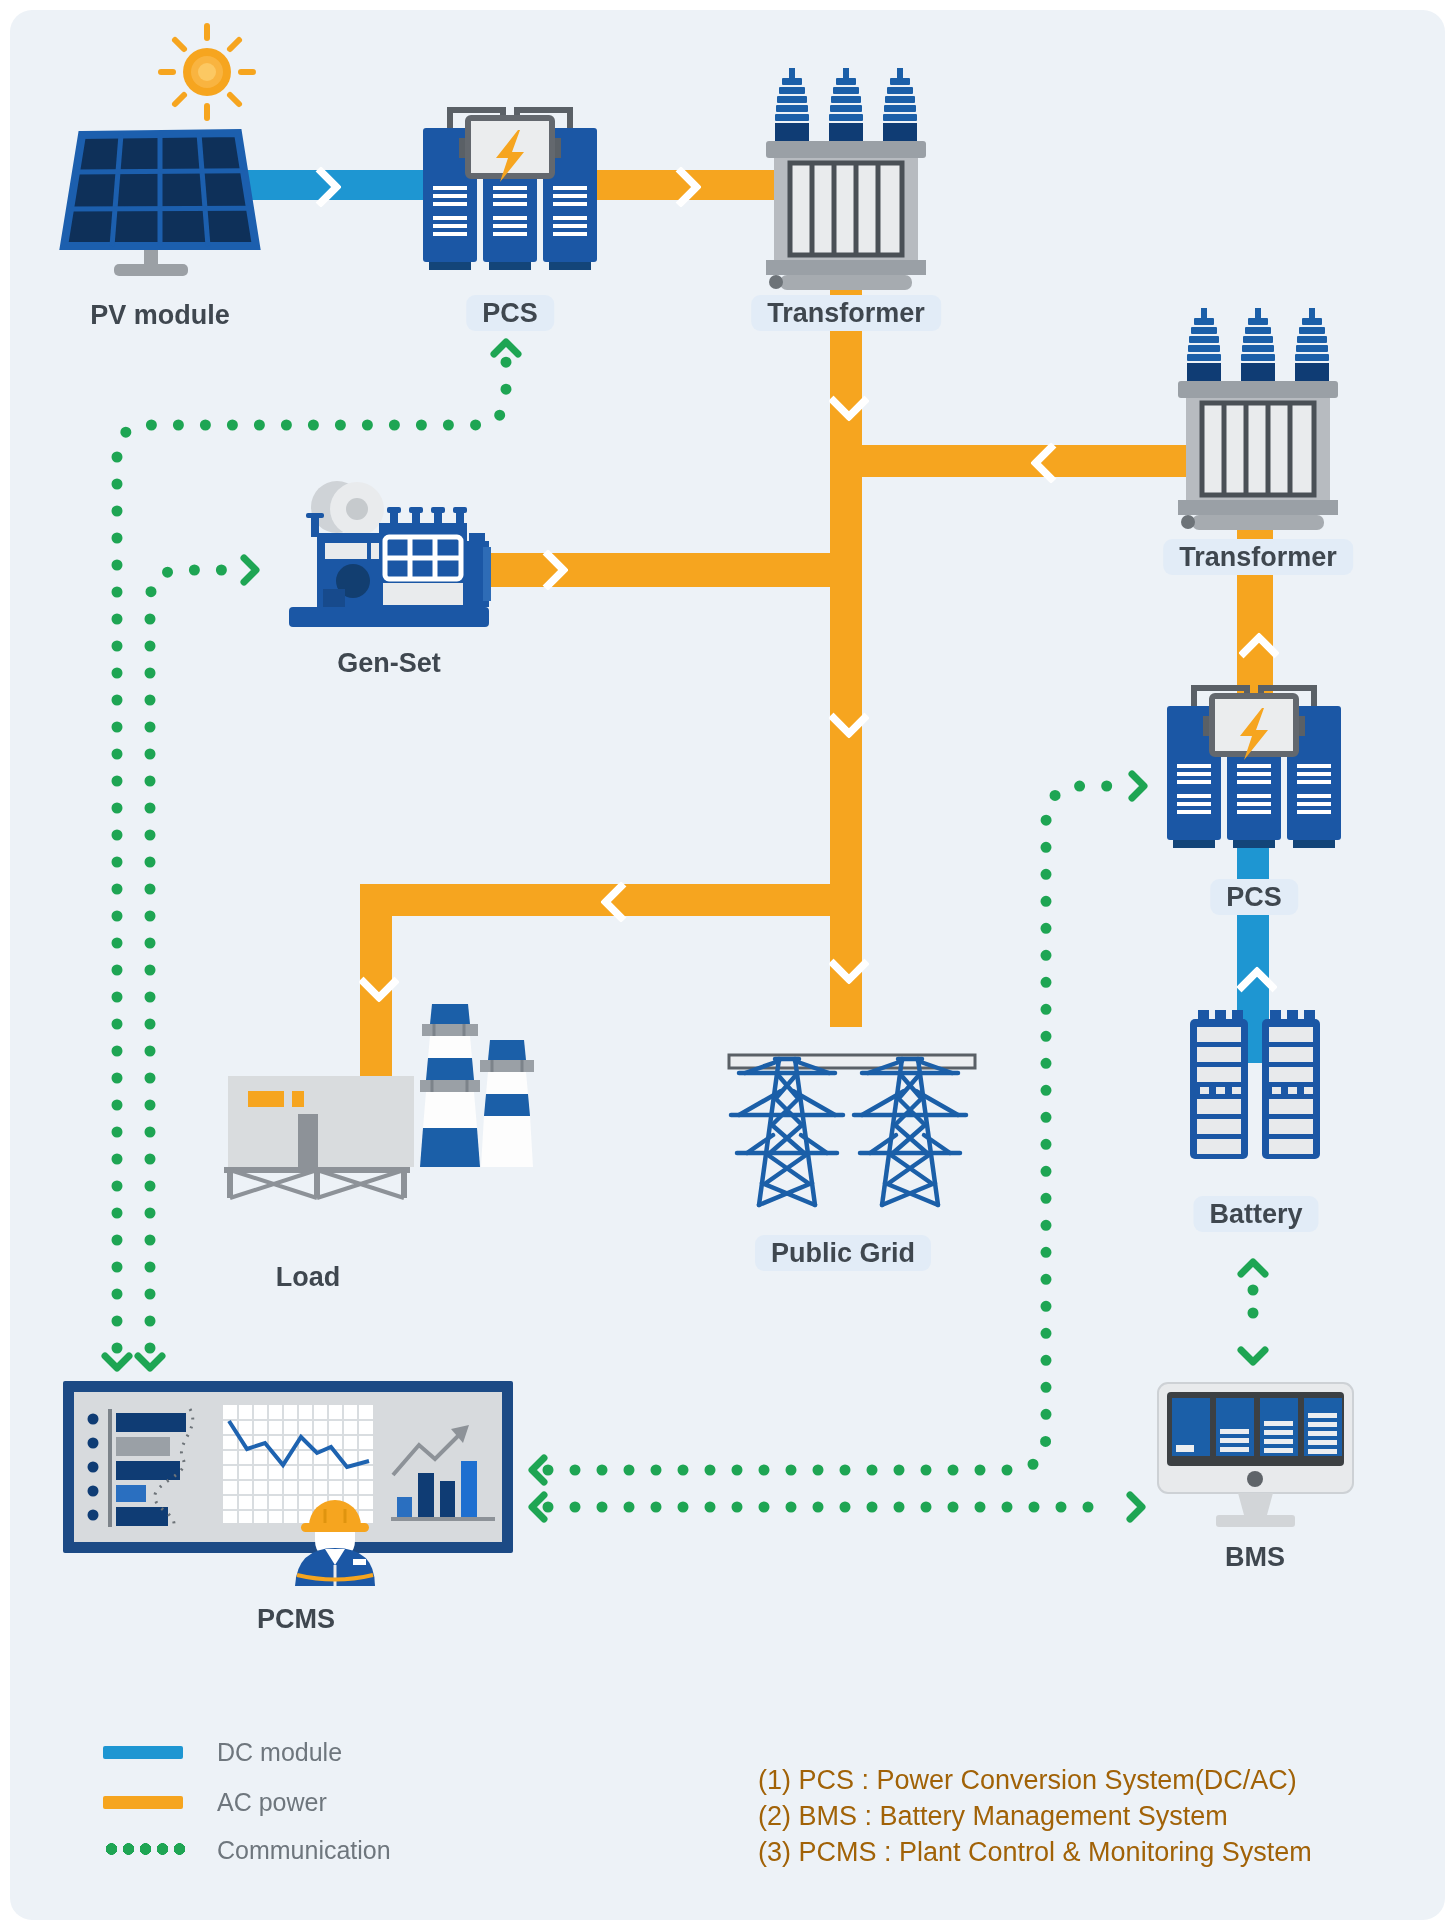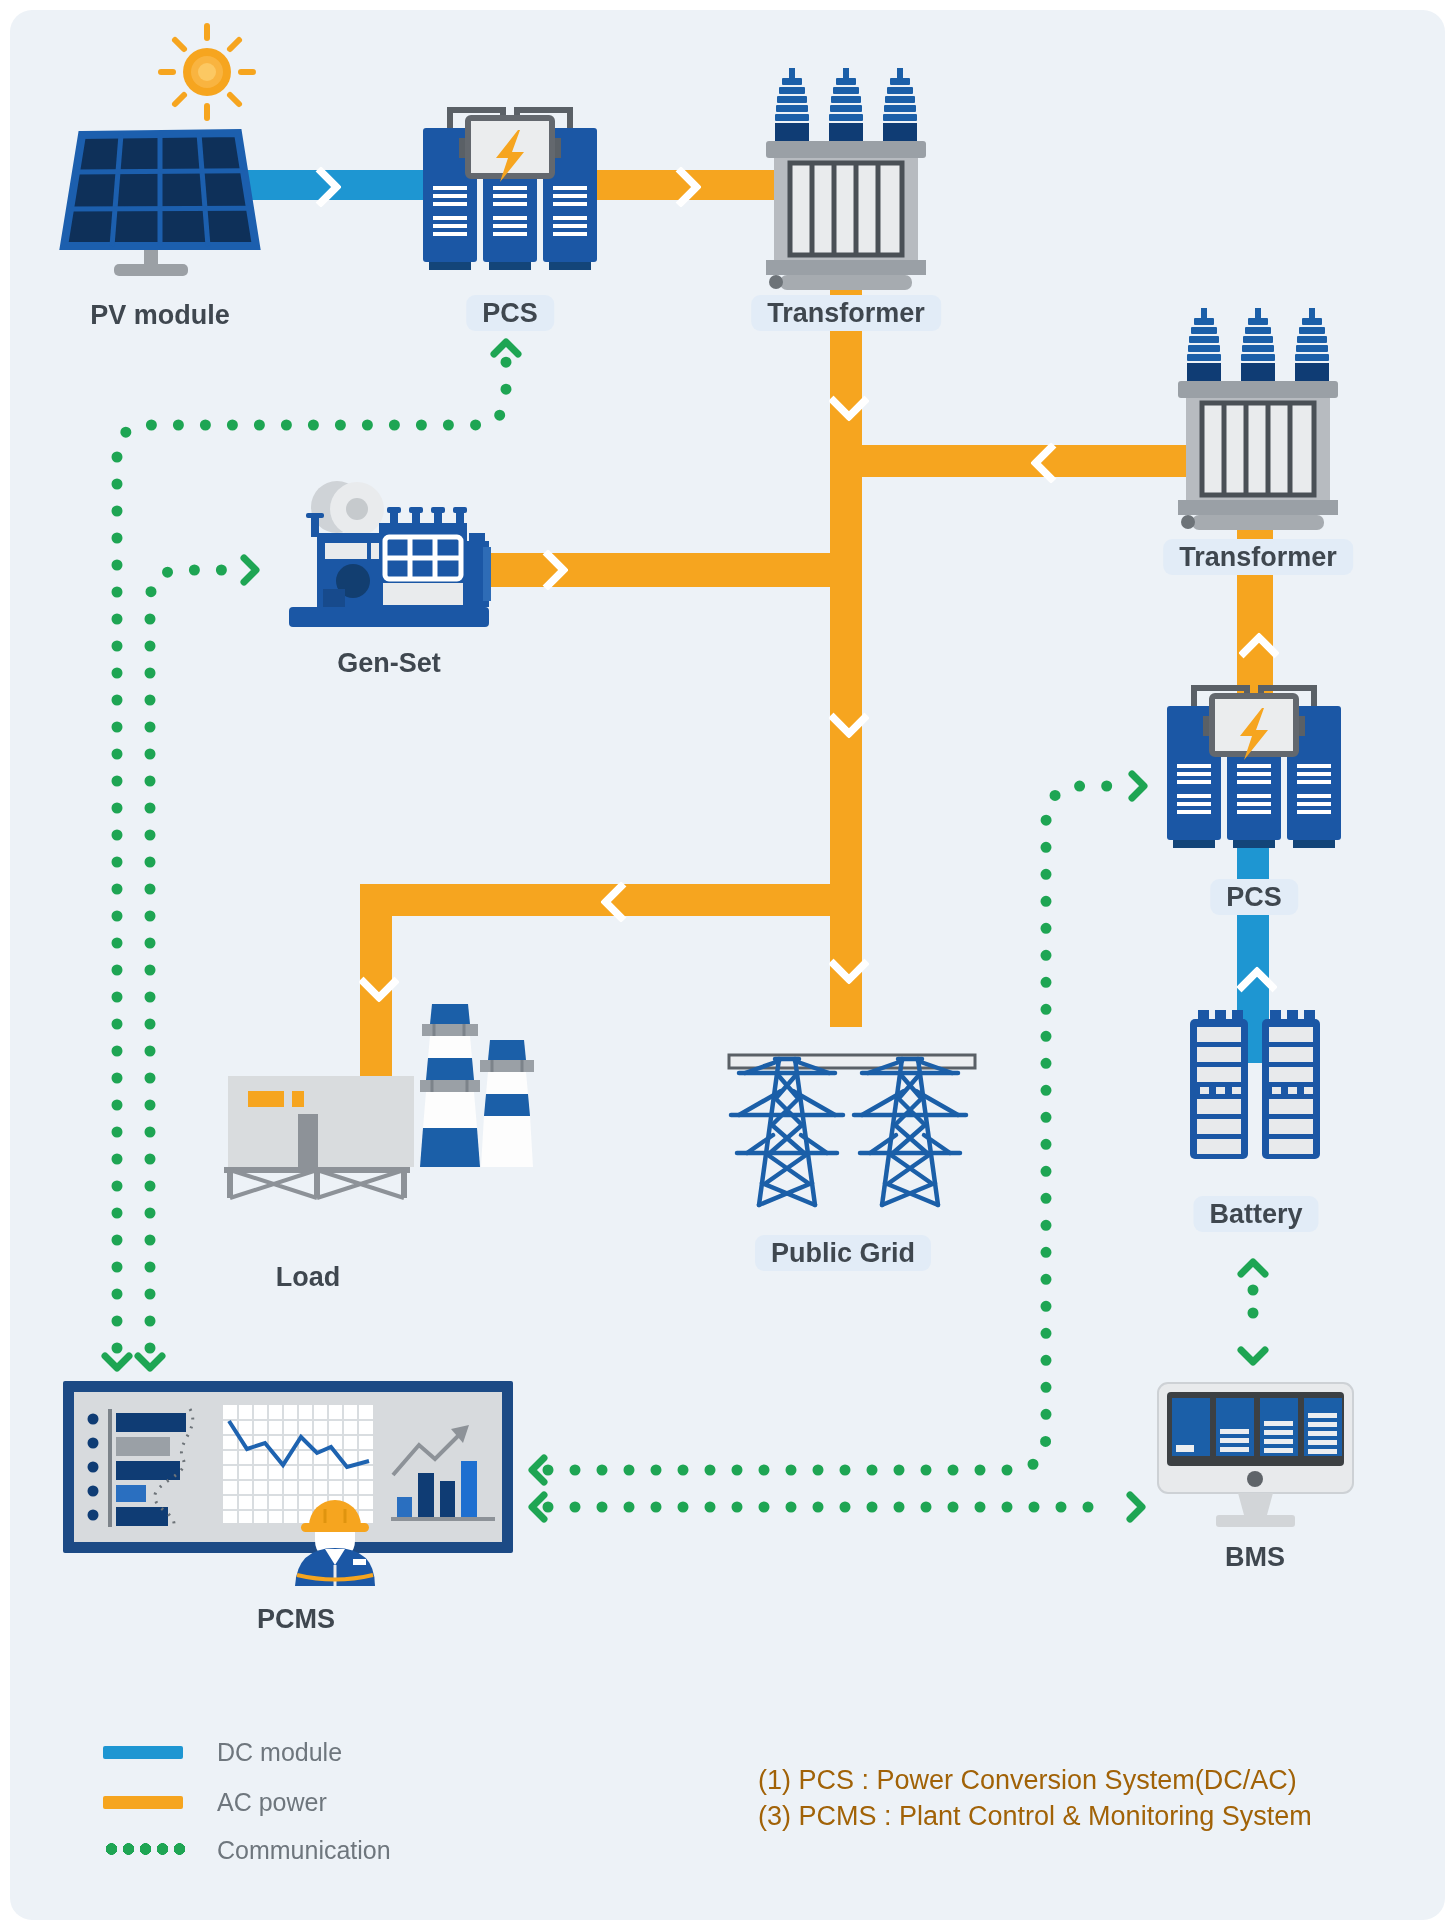--- a/index.html
+++ b/index.html
@@ -506,15 +506,16 @@
     <div class="abs" style="left:103px;top:1746px;width:80px;height:13px;border-radius:2px;background:#1E96D2;"></div>
     <div class="legend-text" style="left:217px;top:1738px;">DC module</div>
     <div class="abs" style="left:103px;top:1796px;width:80px;height:13px;border-radius:2px;background:#F6A51F;"></div>
     <div class="legend-text" style="left:217px;top:1788px;">AC power</div>
     <div class="abs" style="left:103px;top:1843px;width:85px;height:12px;background-image:radial-gradient(circle closest-side,#1EA553 95%,transparent);background-size:17px 12px;"></div>
     <div class="legend-text" style="left:217px;top:1836px;">Communication</div>
   </div>
 
   <div class="footnotes">
     <div>(1) PCS : Power Conversion System(DC/AC)</div>
+    <div>(2) BMS : Battery Management System</div>
     <div>(3) PCMS : Plant Control &amp; Monitoring System</div>
   </div>
 </div>
 
 </body></html>

